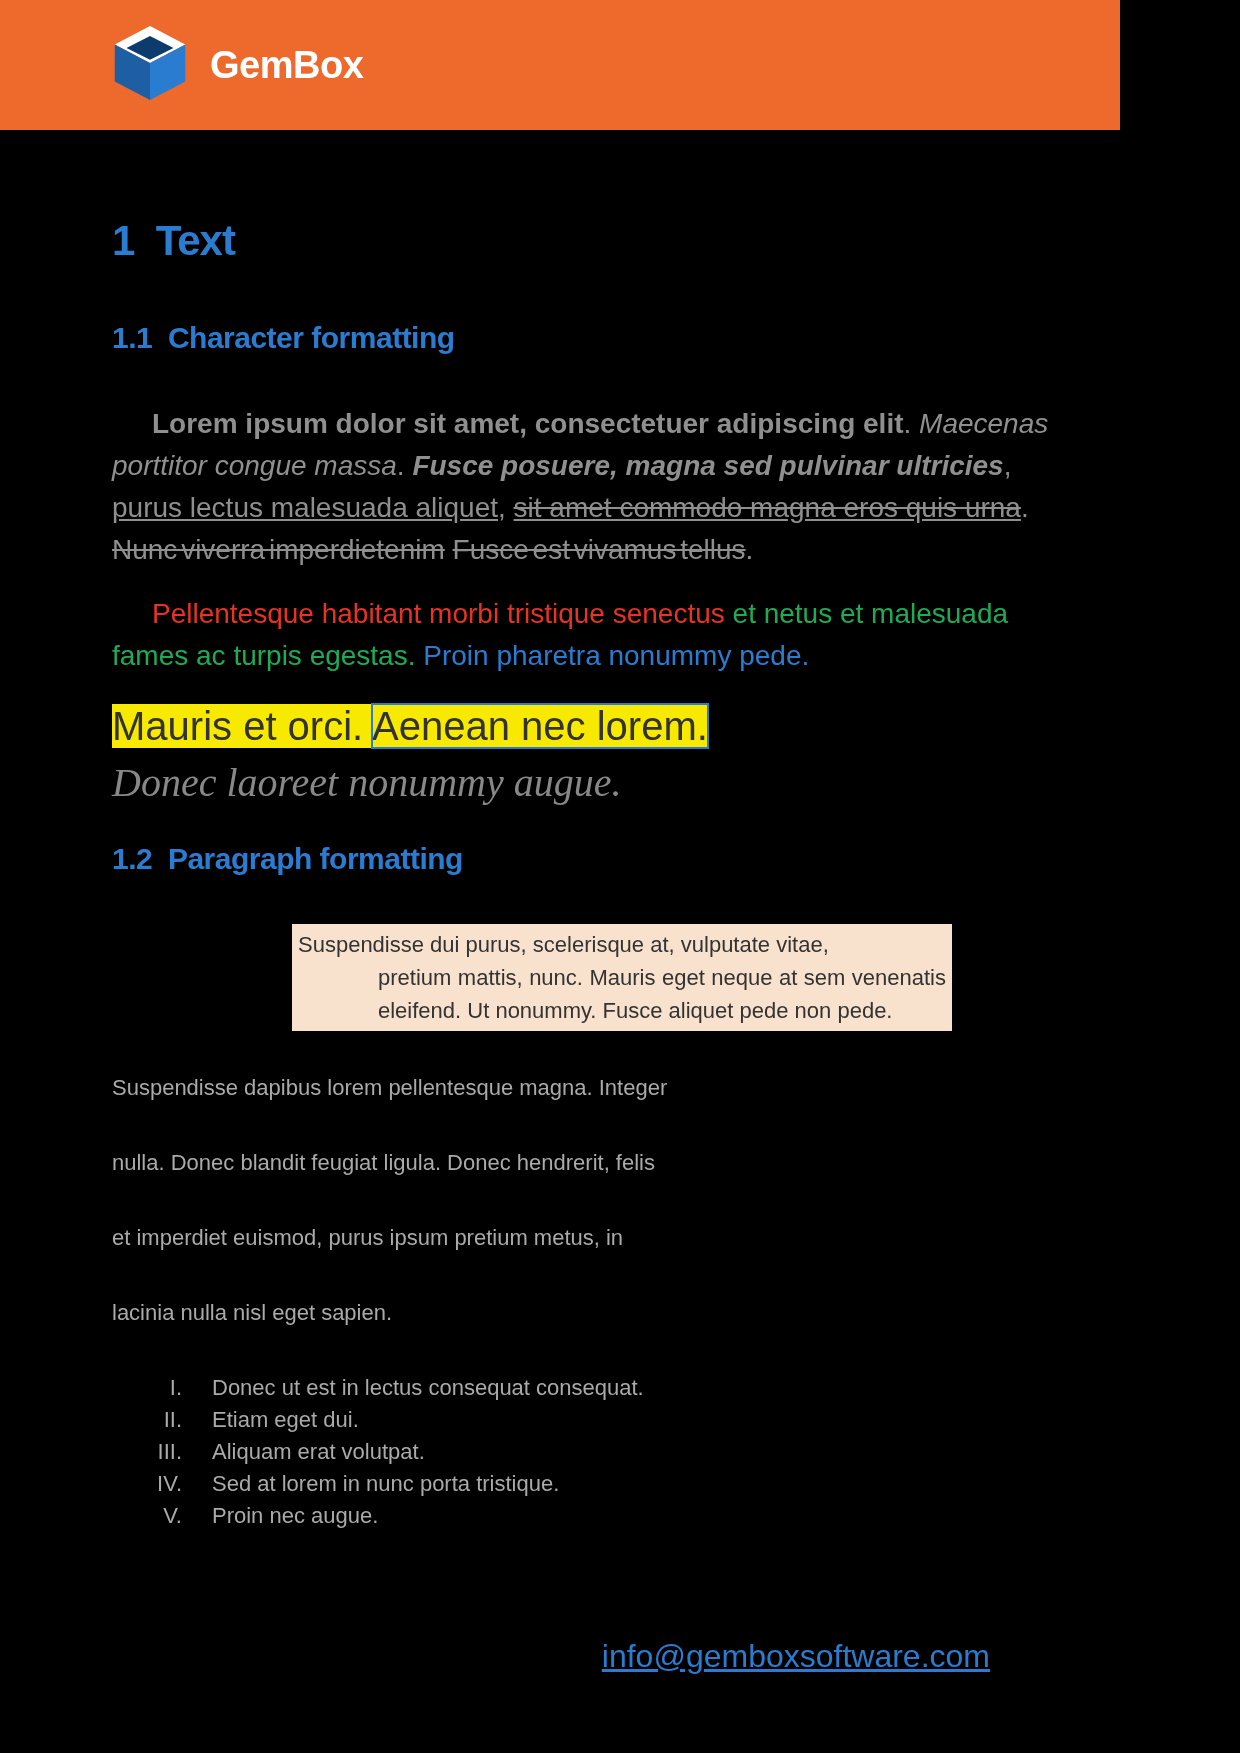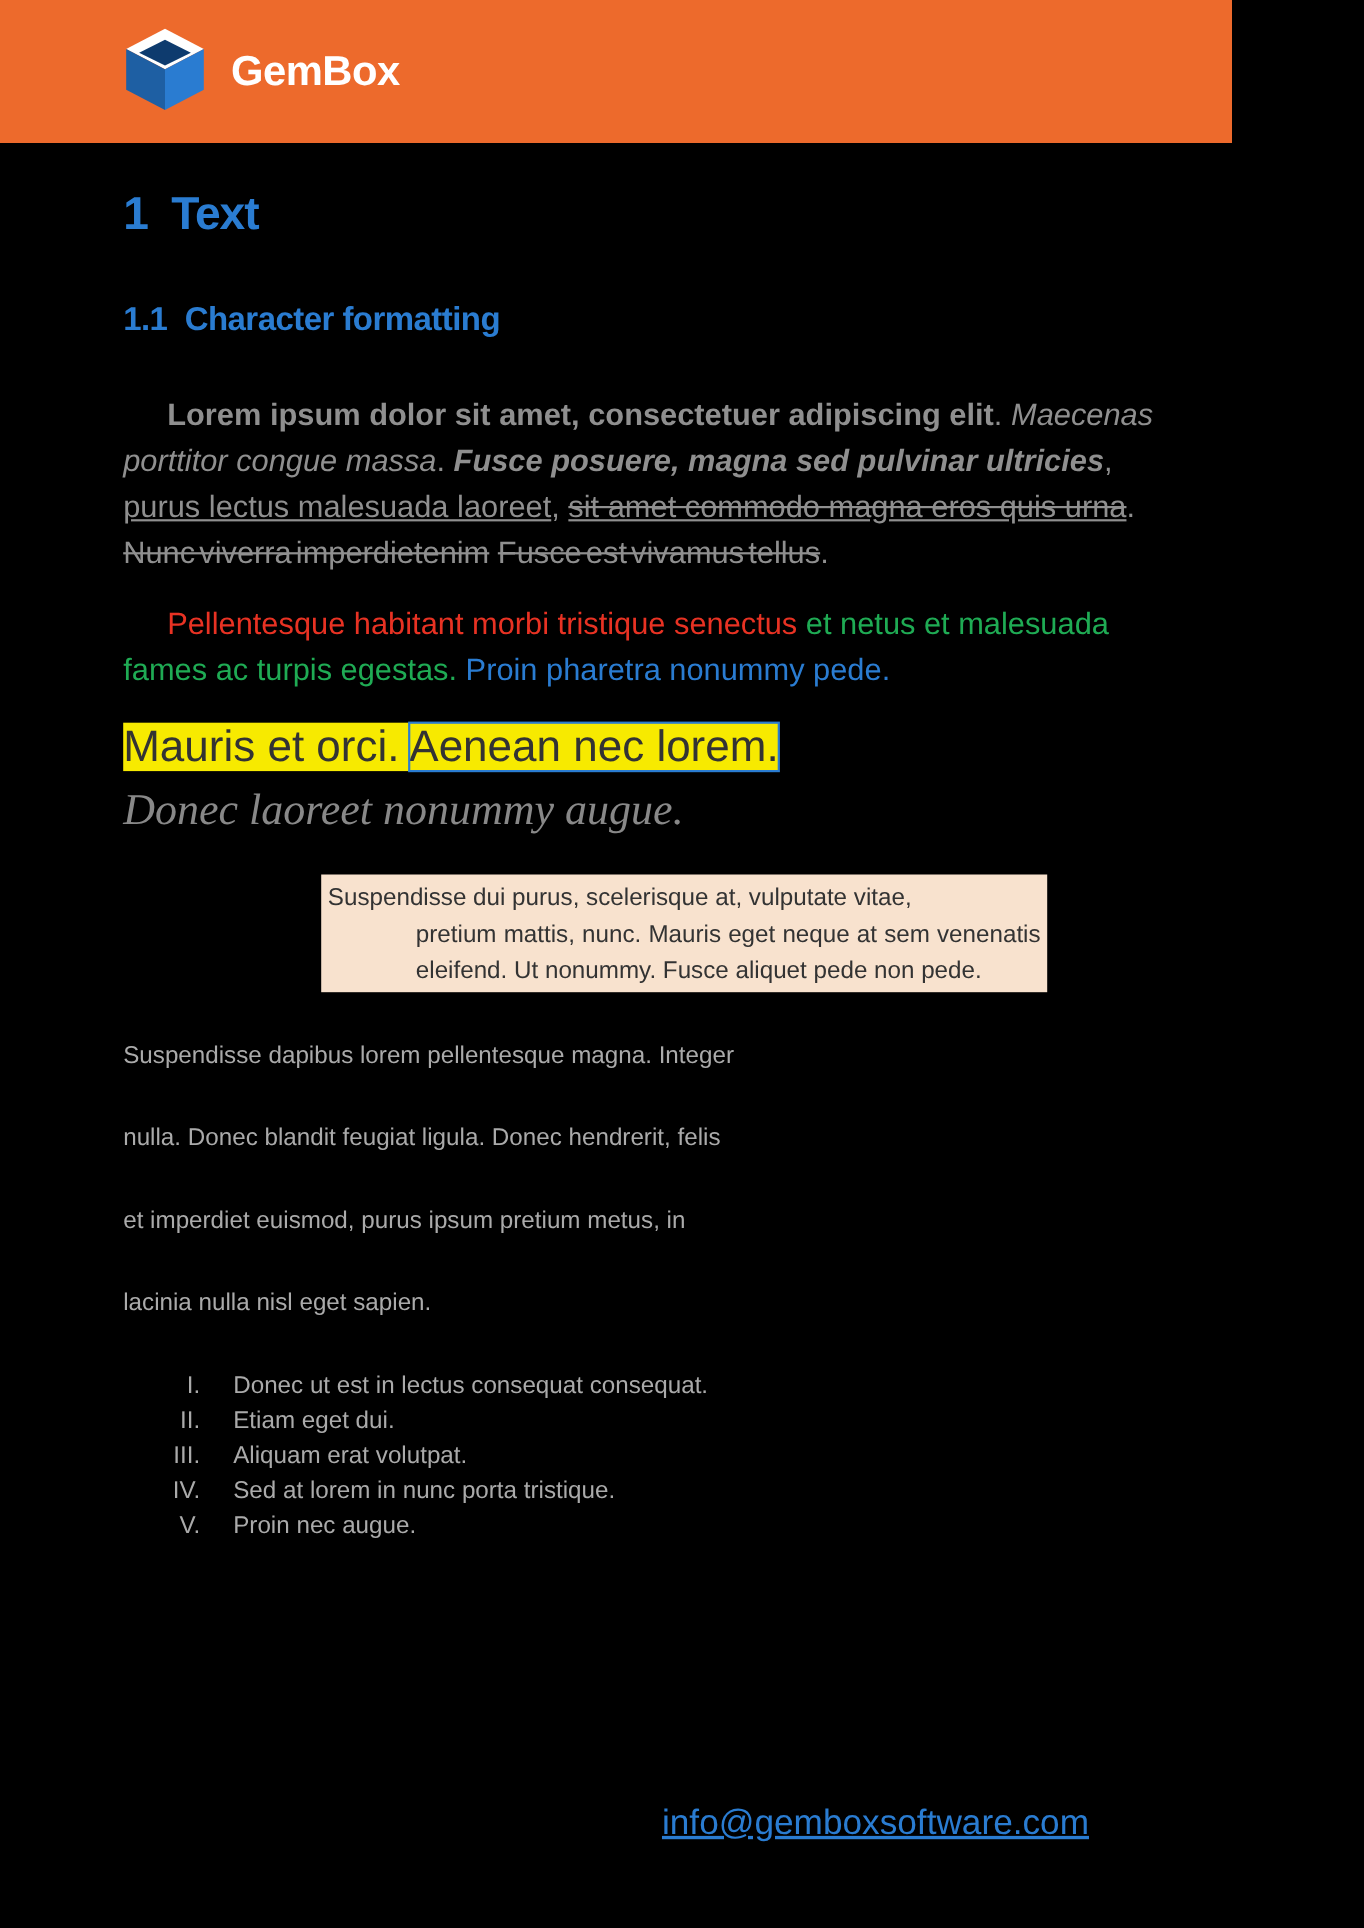--- a/index.html
+++ b/index.html
@@ -4,21 +4,21 @@
 <style>
   * { box-sizing: border-box; margin: 0; padding: 0; }
   html, body { width: 1240px; background: #000; font-family: "Segoe UI", Arial, sans-serif; }
   .page { width: 1120px; min-height: 1753px; background: #000; position: relative; }
   .header-bar {
     width: 100%; height: 130px; background: #ed6a2c;
     display: flex; align-items: center; padding-left: 108px;
   }
   .logo-wrap { display: flex; align-items: center; gap: 18px; }
   .logo-text { color: #fff; font-weight: 700; font-size: 38px; letter-spacing: -0.5px; }
-  .content { padding: 40px 54px 0 112px; color: #aaa; }
+  .content { padding: 40px 54px 0 112px; color: #aaa; margin-top: 47px; }
   .h1 { color: #2a7cd1; font-weight: 700; font-size: 42px; letter-spacing: -1px; margin-bottom: 56px; }
   .h2 { color: #2a7cd1; font-weight: 700; font-size: 30px; letter-spacing: -0.5px; margin-bottom: 48px; }
   .char-block { font-size: 28px; line-height: 1.5; color: #8f8f8f; margin-bottom: 22px; }
   .indent { margin-left: 40px; }
   .bold { font-weight: 700; }
   .italic { font-style: italic; }
   .under { text-decoration: underline; }
   .strike { text-decoration: line-through; }
   .under-strike { text-decoration: underline line-through; }
   .red { color: #e83223; }
@@ -70,34 +70,38 @@
       <span>Text</span>
     </div>
 
     <div class="h2">
       <span>1.1</span>&nbsp;
       <span>Character formatting</span>
     </div>
 
     <div class="char-block">
       <span class="indent"></span><span class="bold">Lorem ipsum dolor sit amet, consectetuer adipiscing elit</span><span>. </span><span class="italic">Maecenas porttitor congue massa</span><span>. </span><span class="bold italic">Fusce posuere, magna sed pulvinar ultricies</span><span>,</span><br>
-      <span class="under">purus lectus malesuada laoreet</span><span>, </span><span class="under-strike">sit amet commodo magna eros quis urna</span><span>.</span><br>
+      <span class="under">purus lectus malesuada aliquet</span><span>, </span><span class="under-strike">sit amet commodo magna eros quis urna</span><span>.</span><br>
       <span class="strike" style="word-spacing:-4px">Nunc viverra imperdietenim</span><span> </span><span class="strike" style="word-spacing:-4px">Fusce est vivamus tellus</span><span>.</span>
     </div>
 
     <div class="char-block">
       <span class="indent"></span><span class="red">Pellentesque habitant morbi tristique senectus </span><span class="green">et netus et malesuada fames ac turpis egestas. </span><span class="blue">Proin pharetra nonummy pede.</span>
     </div>
 
     <div class="highlight-line">
       <span class="hl-yellow">Mauris et orci. </span><span class="hl-yellow border-blue">Aenean nec lorem.</span>
     </div>
 
     <div class="script-line">Donec laoreet nonummy augue.</div>
 
+    <div class="h2">
+      <span>1.2</span>&nbsp;
+      <span>Paragraph formatting</span>
+    </div>
 
     <div class="para-box">
       <span>Suspendisse dui purus, scelerisque at, vulputate vitae,</span>
       <span class="hang">pretium mattis, nunc. Mauris eget neque at sem venenatis eleifend. Ut nonummy. Fusce aliquet pede non pede.</span>
     </div>
 
     <div class="spread">
       <p>Suspendisse dapibus lorem pellentesque magna. Integer</p>
       <p>nulla. Donec blandit feugiat ligula. Donec hendrerit, felis</p>
       <p>et imperdiet euismod, purus ipsum pretium metus, in</p>

